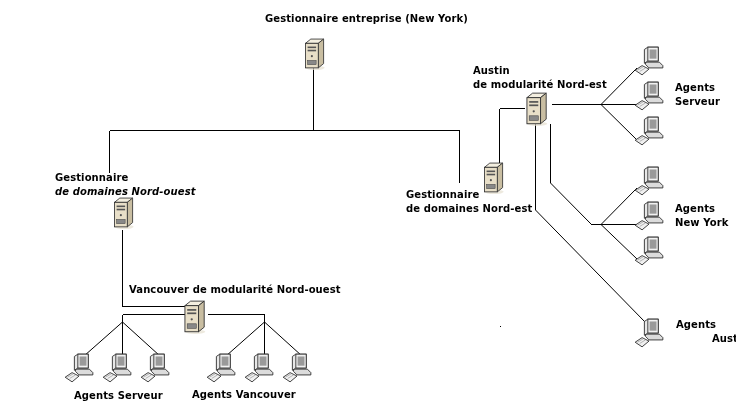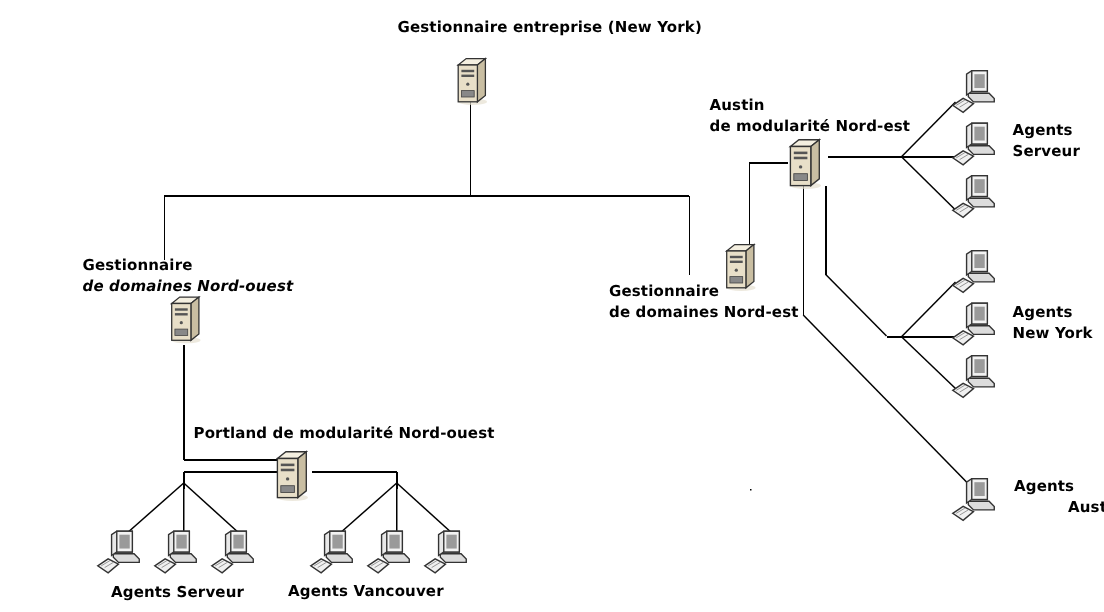--- a/index.html
+++ b/index.html
@@ -109,21 +109,21 @@
 </svg>
 
 <div class="lbl" style="left:265px; top:12px;">Gestionnaire entreprise (New York)</div>
 
 <div class="lbl" style="left:55px; top:171px;">Gestionnaire</div>
 <div class="lbl" style="left:55px; top:185px;font-style:italic;">de domaines Nord-ouest</div>
 
 <div class="lbl" style="left:406px; top:188px;">Gestionnaire</div>
 <div class="lbl" style="left:406px; top:202px;text-align:center;">de domaines Nord-est</div>
 
-<div class="lbl" style="left:129px; top:283px;">Portland de modularité Nord-ouest</div>
+<div class="lbl" style="left:129px; top:283px;">Vancouver de modularité Nord-ouest</div>
 
 <div class="lbl" style="left:473px; top:64px;">Austin</div>
 <div class="lbl" style="left:473px; top:78px;">de modularité Nord-est</div>
 
 <div class="lbl" style="left:74px; top:389px;">Agents Serveur</div>
 <div class="lbl" style="left:192px; top:388px;">Agents Vancouver</div>
 
 <div class="lbl" style="left:675px; top:81px;">Agents</div>
 <div class="lbl" style="left:675px; top:95px;">Serveur</div>
 

